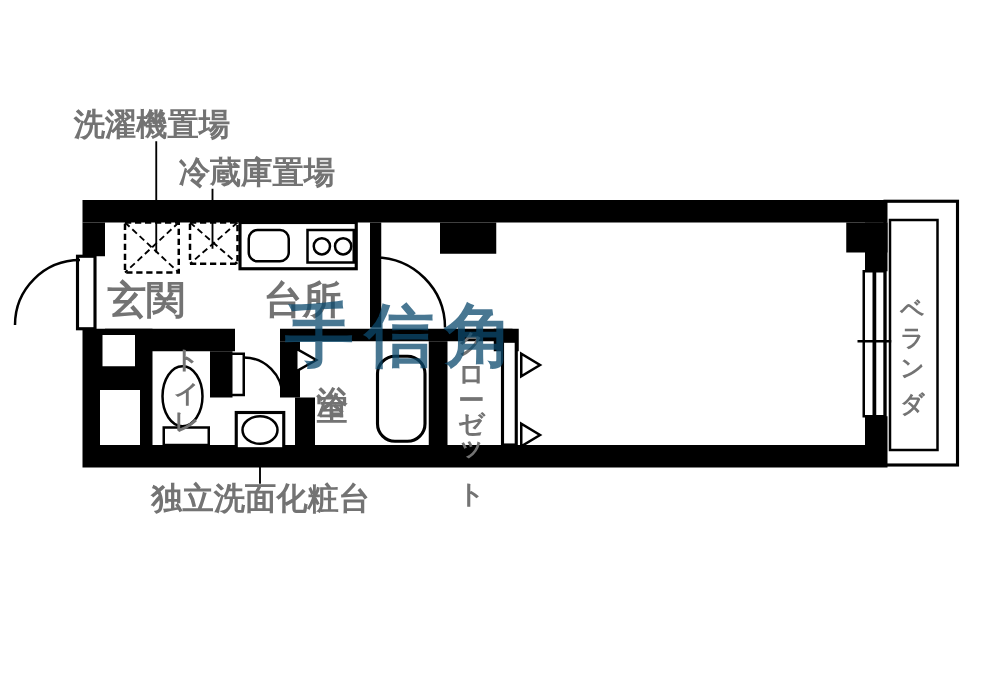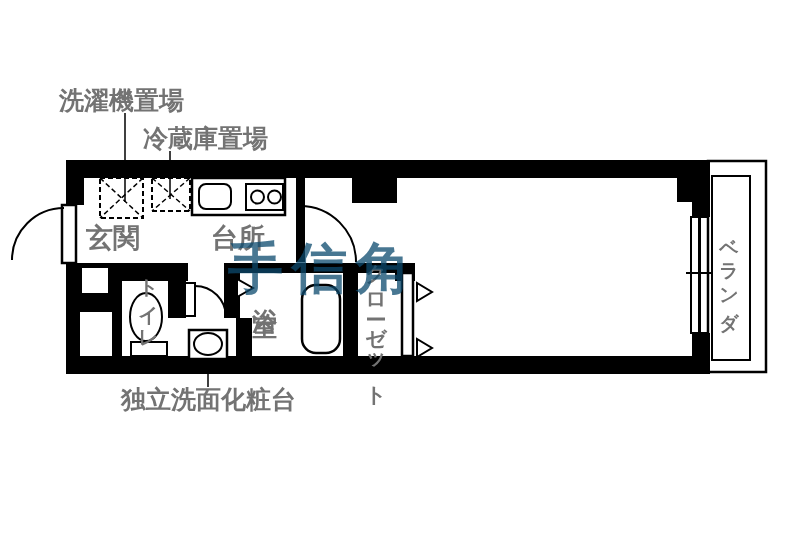--- a/index.html
+++ b/index.html
@@ -4,21 +4,21 @@
 <style>
   html,body{margin:0;padding:0;background:#fff;}
   .canvas{
     position:relative;width:800px;height:554px;background:#ffffff;overflow:hidden;
     font-family:"Liberation Sans", sans-serif;color:#0a0a0a;
   }
   .canvas svg{position:absolute;left:0;top:0;}
   .lbl{position:absolute;white-space:nowrap;color:#737373;line-height:1.05;}
   .w600{font-weight:600;}
   .fs25{font-size:25px;}
-  .fs27{font-size:27px;}
+  .fs27{font-size:31px;}
   .v{writing-mode:vertical-rl;text-orientation:mixed;}
   .lbl-washer{left:59px;top:87px;}
   .lbl-fridge{left:143px;top:125px;}
   .lbl-genkan{left:86px;top:224px;}
   .lbl-kitchen{left:211px;top:224px;}
   .lbl-toilet{left:138px;top:265px;font-size:20px;font-weight:600;letter-spacing:3px;}
   .lbl-bath{left:252px;top:289px;font-size:25px;font-weight:600;letter-spacing:4px;}
   .lbl-closet{left:365px;top:250px;font-size:21px;font-weight:600;letter-spacing:5px;}
   .lbl-room{left:465px;top:259px;font-size:32px;font-weight:700;letter-spacing:1px;}
   .lbl-veranda{left:719px;top:225px;font-size:19px;font-weight:600;letter-spacing:3px;}

